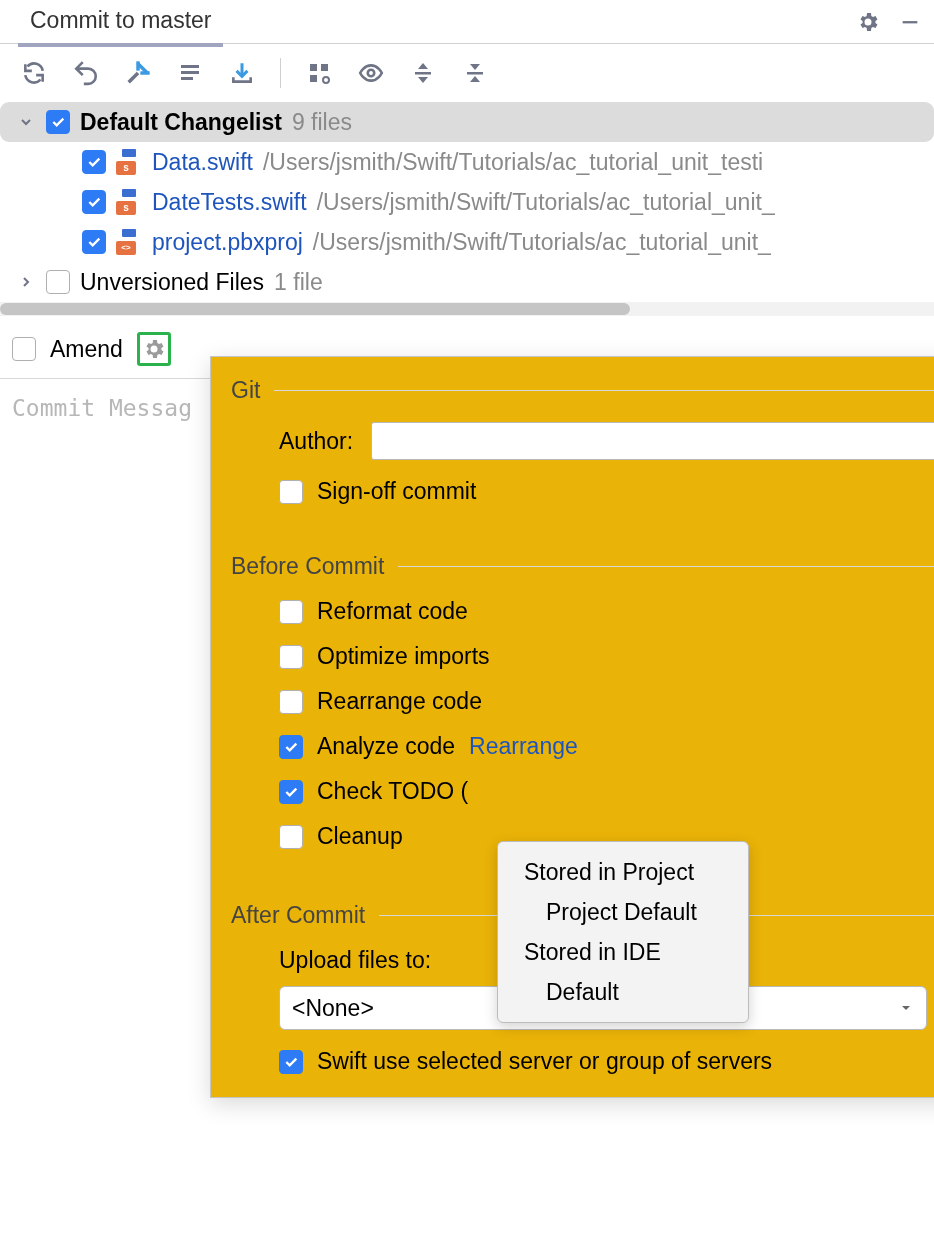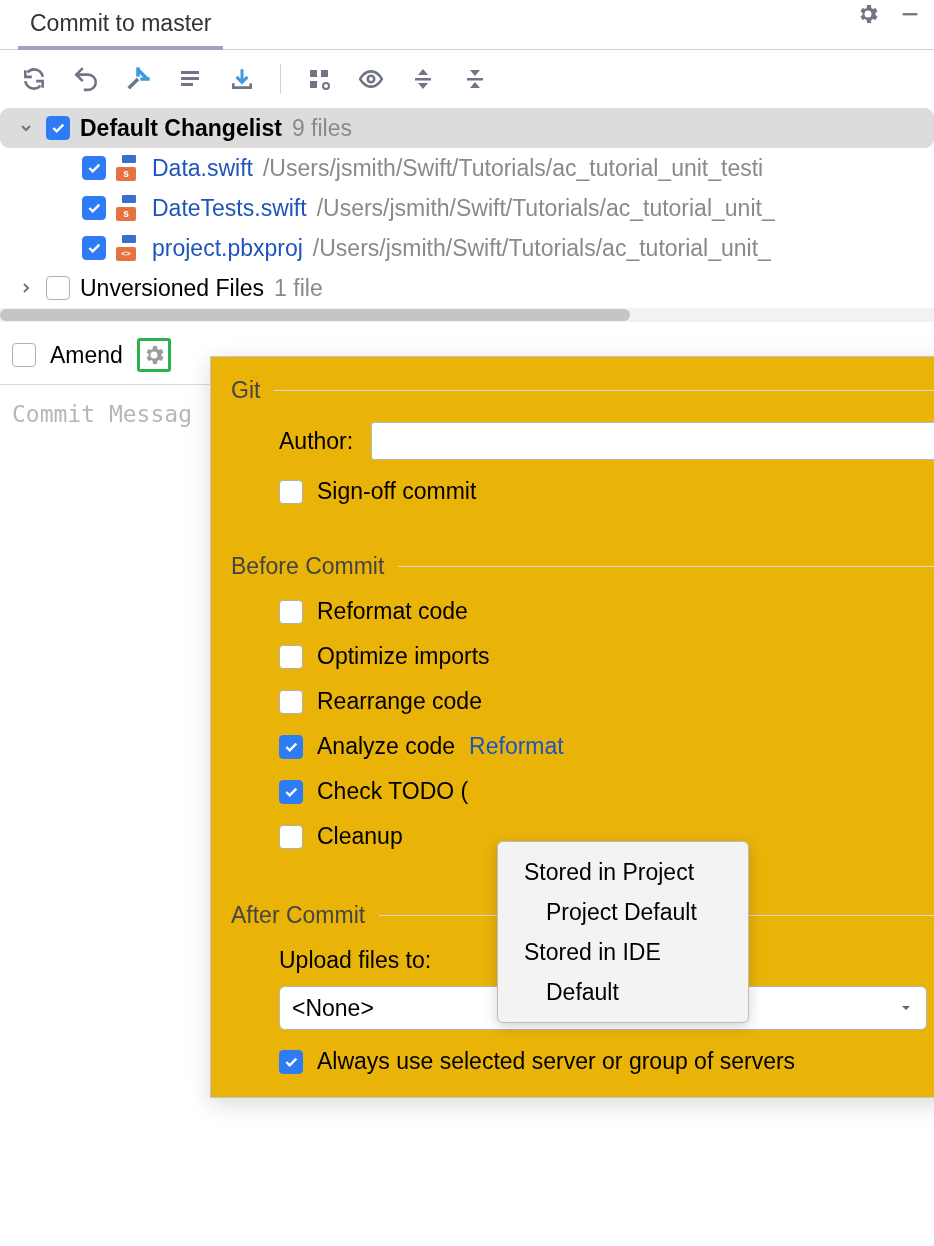--- a/index.html
+++ b/index.html
@@ -8,21 +8,22 @@
     width: 934px; height: 1246px;
     font-family: -apple-system, "Helvetica Neue", Arial, sans-serif;
     font-size: 23px;
     color: #000;
     background: #fff;
     overflow: hidden;
   }
   
   .tabbar {
     display: flex;
-    height: 50px;
+    align-items: center;
+    height: 44px;
     border-bottom: 1px solid #d0d0d0;
     padding: 0 10px 0 0;
   }
   .tab {
     padding: 10px 22px 12px 30px;
     color: #333;
     position: relative;
   }
   .tab.active::after {
     content: "";
@@ -446,21 +447,21 @@
     <span class="chk"></span>
     <span>Rearrange code</span>
   </div>
   <div class="check-row">
     <span class="chk checked">
         <svg width="16" height="16" viewBox="0 0 24 24" fill="none" stroke-width="3.5">
           <path d="m5 12 5 5L20 7"></path>
         </svg>
       </span>
     <span>Analyze code</span>
-    <span class="link">Reformat</span>
+    <span class="link">Rearrange</span>
   </div>
   <div class="check-row">
     <span class="chk checked">
         <svg width="16" height="16" viewBox="0 0 24 24" fill="none" stroke-width="3.5">
           <path d="m5 12 5 5L20 7"></path>
         </svg>
       </span>
     <span>Check TODO (</span>
   </div>
   <div class="check-row">
@@ -485,21 +486,21 @@
     <div class="ellipsis-btn">
       <span>...</span>
     </div>
   </div>
   <div class="check-row" style="margin-bottom:0">
     <span class="chk checked">
         <svg width="16" height="16" viewBox="0 0 24 24" fill="none" stroke-width="3.5">
           <path d="m5 12 5 5L20 7"></path>
         </svg>
       </span>
-    <span>Always use selected server or group of servers</span>
+    <span>Swift use selected server or group of servers</span>
   </div>
 </div>
 
 <div class="submenu">
   <div class="submenu-item">Stored in Project</div>
   <div class="submenu-item sub">Project Default</div>
   <div class="submenu-item">Stored in IDE</div>
   <div class="submenu-item sub">Default</div>
 </div>
 

